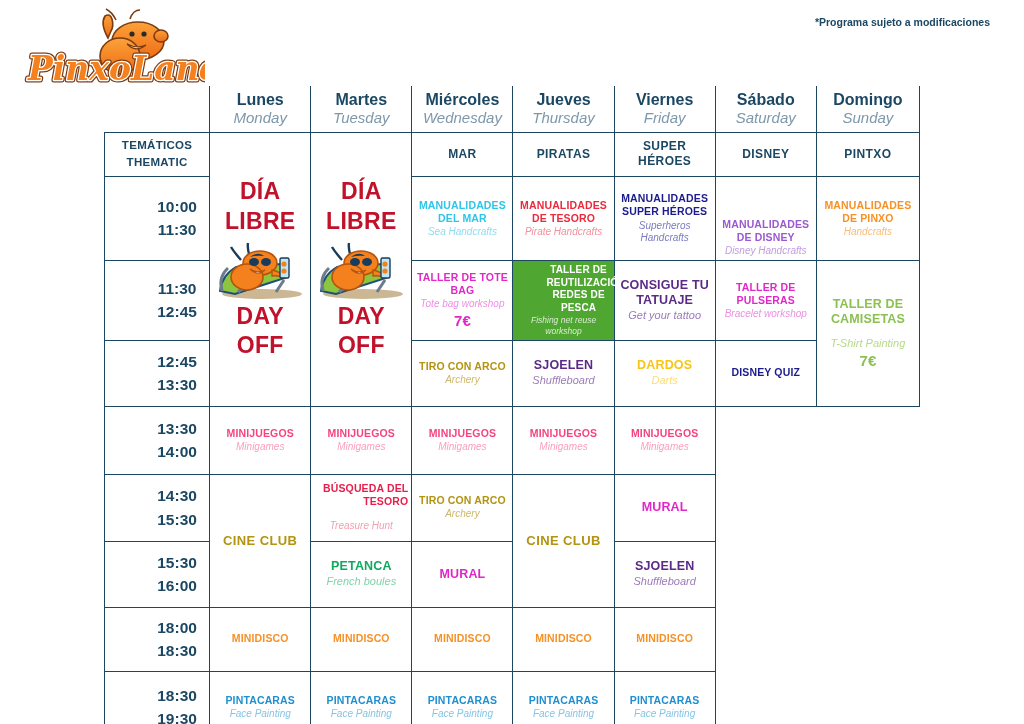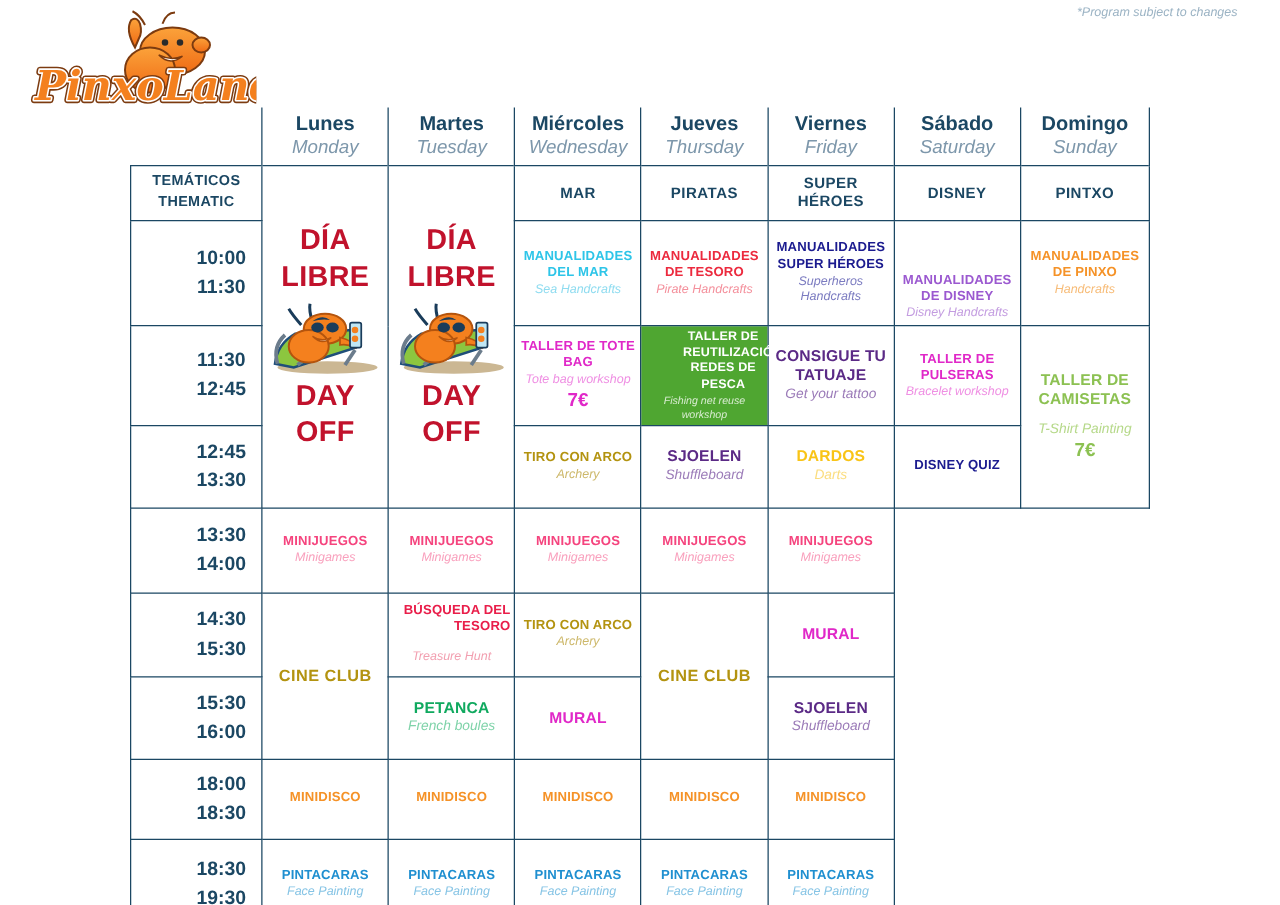--- a/index.html
+++ b/index.html
@@ -207,21 +207,21 @@
 
     <g font-family="DejaVu Serif, serif" font-style="italic" font-weight="700">
       <text x="8" y="72" font-size="33" fill="#7c3b10" stroke="#7c3b10" stroke-width="5" stroke-linejoin="round">PinxoLand</text>
       <text x="8" y="72" font-size="33" fill="#fff" stroke="#fff" stroke-width="2.5" stroke-linejoin="round">PinxoLand</text>
       <text x="8" y="72" font-size="33" fill="#f4801e">PinxoLand</text>
     </g>
   </svg>
 </div>
 
 <div id="title-block">
-  <div id="disclaimer-en">*Program subject to changes</div>
+  <div id="disclaimer-es">*Programa sujeto a modificaciones</div>
 </div>
 
 <div id="grid">
 <table class="tt">
   <colgroup>
     <col class="timecol">
         <col class="daycol">
         <col class="daycol">
         <col class="daycol">
     <col class="daycol">

